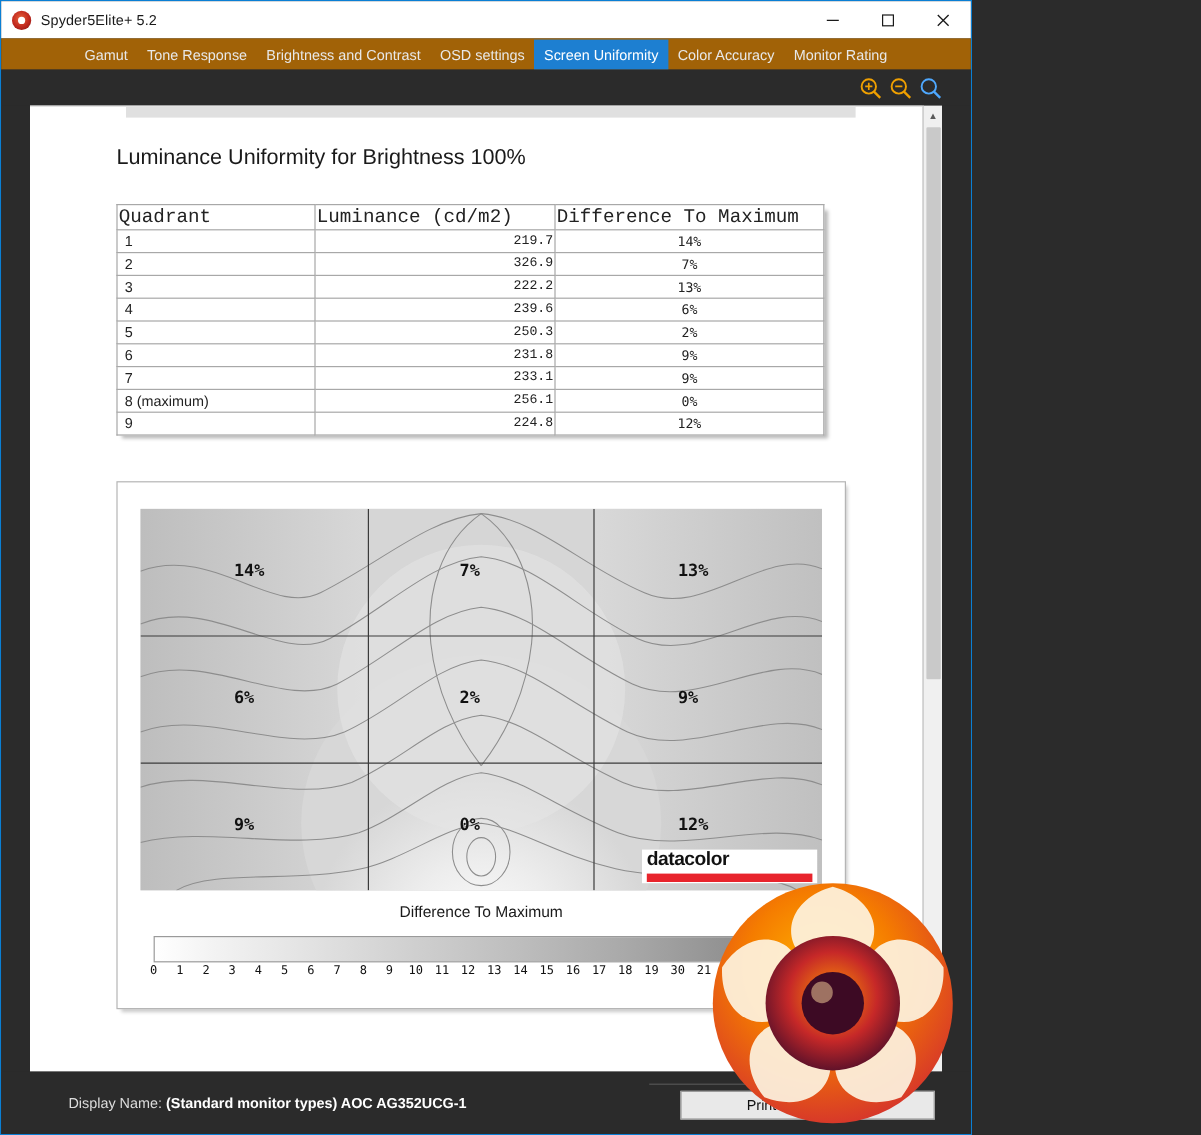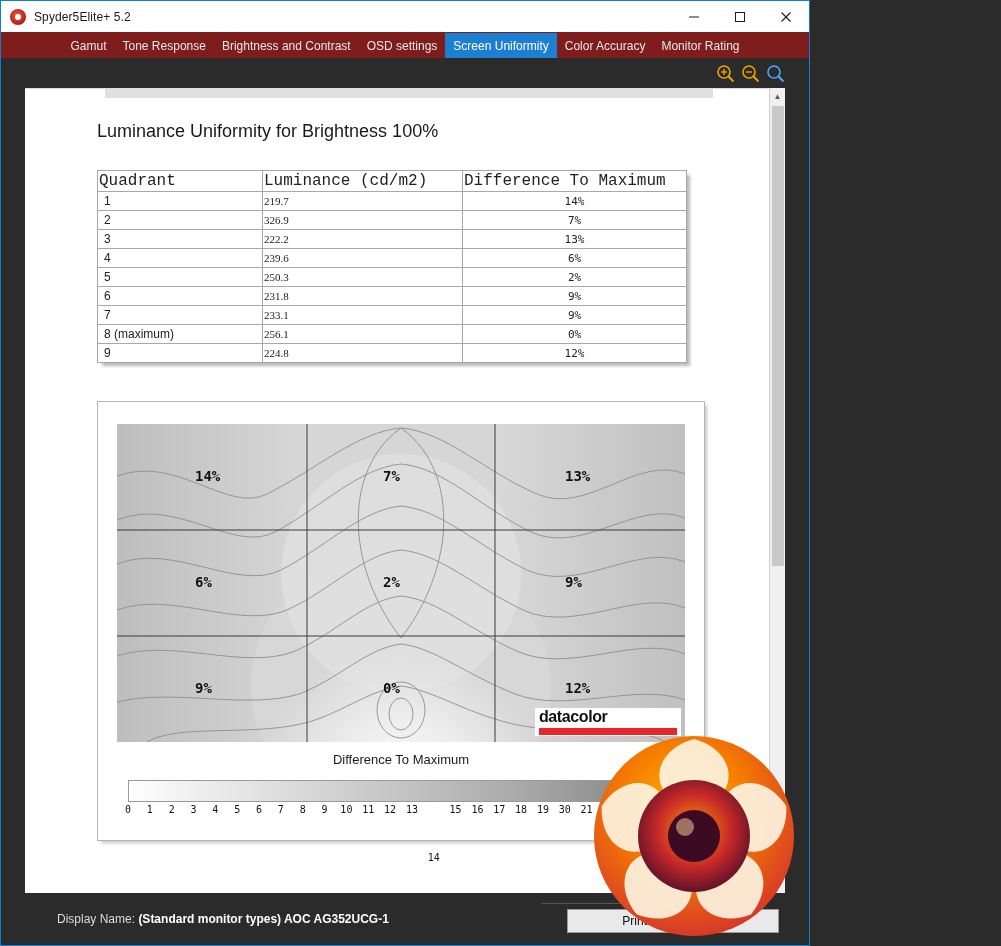--- a/index.html
+++ b/index.html
@@ -40,21 +40,21 @@
     font-size: 12px; color: #1a1a1a; letter-spacing: 0.1px;
   }
   .titlebar .spacer { flex: 1 1 auto; }
   .winbtn {
     width: 46px; height: 31px; display: flex; align-items: center; justify-content: center;
     color: #1a1a1a;
   }
   .winbtn svg { display: block; }
   
   .tabbar {
-    height: 26px; background: #7f1d1d; flex: 0 0 26px;
+    height: 26px; background: #a16207; flex: 0 0 26px;
     display: flex; align-items: stretch; justify-content: center;
     padding-top: 1px;
   }
   .tab {
     font-size: 12px; color: #e8e8e8;
     padding: 4px 8px 4px 8px;
     display: flex; align-items: center;
     line-height: 1;
     white-space: nowrap;
   }
@@ -108,22 +108,22 @@
   table.lumtable th, table.lumtable td {
     border: 1px solid #a8a8a8; height: 19px;
     font-size: 11.5px; color: #222;
   }
   table.lumtable th {
     font-weight: normal; text-align: left; font-family: Liberation Mono, monospace;
     font-size: 16px;
   }
   table.lumtable td.q { padding-left: 6px; text-align: left; width: 165px;
       font-family: "Liberation Sans", sans-serif; font-size: 12px; }
-  table.lumtable td.num { text-align: left; width: 200px;
-      font-family: Liberation Serif, serif; font-size: 11px; }
+  table.lumtable td.num { text-align: right; width: 200px;
+      font-family: Liberation Mono, monospace; font-size: 11px; }
   table.lumtable td.pct { text-align: center;
       font-family: "DejaVu Sans Mono", monospace; font-size: 11px; }
   
   .mappanel {
     margin: 38px 0 0 72px; width: 608px; height: 440px;
     border: 1px solid #b5b5b5; background: #ffffff; position: relative;
     box-shadow: 3px 3px 3px -1px rgba(0,0,0,0.22);
   }
   .heatmap {
     position: absolute; left: 19px; top: 22px; width: 568px; height: 318px;
@@ -378,21 +378,21 @@
             <span style="left:16%;">4</span>
             <span style="left:20%;">5</span>
             <span style="left:24%;">6</span>
             <span style="left:28%;">7</span>
             <span style="left:32%;">8</span>
             <span style="left:36%;">9</span>
             <span style="left:40%;">10</span>
             <span style="left:44%;">11</span>
             <span style="left:48%;">12</span>
             <span style="left:52%;">13</span>
-            <span style="left:56%;margin-top:48px;">14</span>
+            <span style="left:56%;">14</span>
             <span style="left:60%;">15</span>
             <span style="left:64%;">16</span>
             <span style="left:68%;">17</span>
             <span style="left:72%;">18</span>
             <span style="left:76%;">19</span>
             <span style="left:80%;">30</span>
             <span style="left:84%;">21</span>
             <span style="left:88%;">22</span>
             <span style="left:92%;">23</span>
             <span style="left:96%;">24</span>

